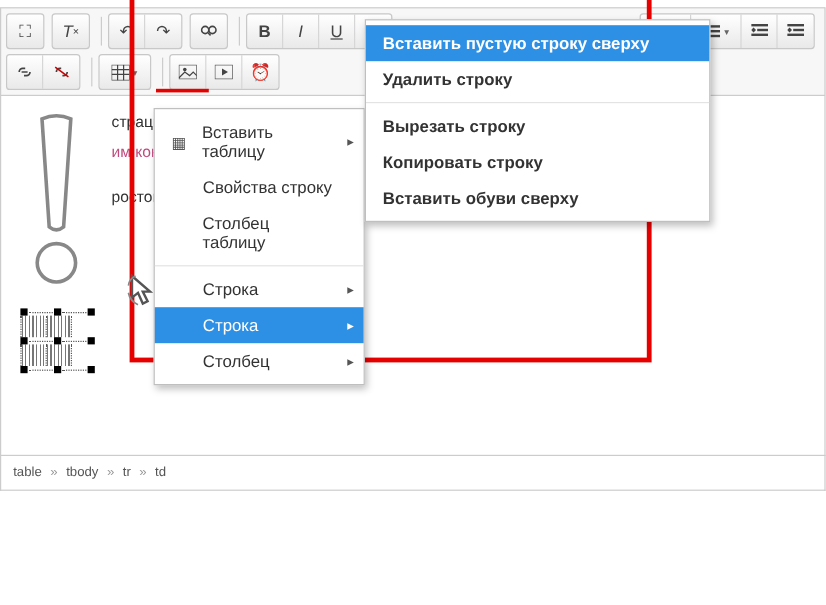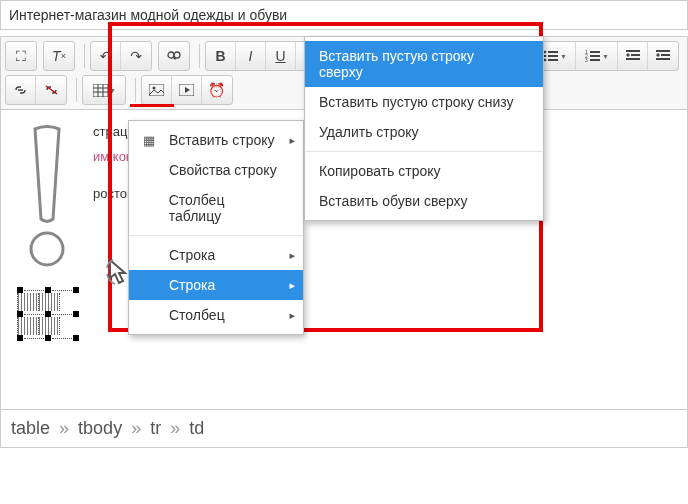--- a/index.html
+++ b/index.html
@@ -14,21 +14,21 @@
   .tb-group { display: flex; align-items: center; border:1px solid #c8c8c8; border-radius:3px; background: linear-gradient(#ffffff,#e9e9e9); margin-right:4px; }
   .tb-btn { width: 30px; height: 28px; display:flex; align-items:center; justify-content:center; font-size: 14px; color:#444; cursor:pointer; border-right:1px solid #d6d6d6; }
   .tb-btn:last-child { border-right:none; }
   .tb-btn .caret { margin-left:2px; font-size:8px; color:#666; }
   .tb-btn.wide { width: 42px; }
   .tb-separator { width:1px; height:24px; background:#ccc; margin:0 3px; }
   .editor-body { border:1px solid #ccc; border-top:none; min-height: 300px; padding: 14px 16px; font-size:13px; color:#333; position:relative; }
   .content-icon { float:left; margin-right: 16px; }
   .content-text { color:#333; }
   .content-text .link-text { color:#c14a7e; }
-  .elem-path { border:1px solid #ccc; border-top:none; padding:8px 10px; font-size:18px; color:#555; }
+  .elem-path { border:1px solid #ccc; border-top:none; padding:8px 10px; font-size:11px; color:#555; }
   .elem-path span.sep { margin:0 4px; color:#999; }
   
   .red-box { position:absolute; border:4px solid #e60000; pointer-events:none; }
   
   .menu { position:absolute; background:#fff; border:1px solid #bfbfbf; box-shadow: 2px 3px 6px rgba(0,0,0,.25); font-size:14px; padding:4px 0; z-index:10; }
   .menu-item { display:flex; align-items:center; padding:7px 24px 7px 14px; cursor:pointer; color:#333; min-width:156px; position:relative; }
   .menu-item .mi-icon { width:18px; margin-right:8px; font-size:13px; color:#555; }
   .menu-item .mi-arrow { position:absolute; right:8px; font-size:11px; color:#555; }
   .menu-item.highlight { background:#2e90e5; color:#fff; }
   .menu-item.highlight .mi-arrow, .menu-item.highlight .mi-icon { color:#fff; }
@@ -41,21 +41,20 @@
   .sel-row { display:flex; align-items:center; gap:1px; }
   .exclaim-svg { width:60px; height:150px; }
   .cursor-svg { width:26px; height:30px; position:absolute; }
   
   .path-seg { cursor:pointer; }
 </style>
 </head>
 <body>
 
 <div class="section">
-  <input class="text-input" value="Интернет-магазин модной одежды и обуви" style="">
 </div>
 
 <div class="section">
 
   <div class="editor-wrap">
 
     <div class="toolbar">
       <div class="toolbar-row">
         <div class="tb-group">
           <div class="tb-btn">⛶</div>
@@ -240,21 +239,21 @@
       <span class="path-seg">tbody</span>
       <span class="sep">»</span>
       <span class="path-seg">tr</span>
       <span class="sep">»</span>
       <span class="path-seg">td</span>
     </div>
 
     <div class="menu" style="left:128px; top:84px; width:176px;">
       <div class="menu-item">
         <span class="mi-icon">▦</span>
-        <span>Вставить строку</span>
+        <span>Вставить таблицу</span>
         <span class="mi-arrow">▸</span>
       </div>
       <div class="menu-item">
         <span class="mi-icon"></span>
           <span>Свойства строку</span>
       </div>
       <div class="menu-item">
         <span class="mi-icon"></span>
           <span>Столбец таблицу</span>
       </div>
@@ -269,31 +268,31 @@
           <span>Строка</span>
         <span class="mi-arrow">▸</span>
       </div>
       <div class="menu-item">
         <span class="mi-icon"></span>
           <span>Столбец</span>
         <span class="mi-arrow">▸</span>
       </div>
     </div>
 
-    <div class="menu" style="left:304px; top:0px; width:240px;">
+    <div class="menu" style="left:304px; top:10px; width:288px;font-weight:bold;">
       <div class="menu-item highlight">
           <span>Вставить пустую строку сверху</span>
         </div>
       <div class="menu-item">
-          <span>Вставить пустую строку снизу</span>
-        </div>
-      <div class="menu-item">
           <span>Удалить строку</span>
         </div>
       <div class="menu-divider"></div>
+      <div class="menu-item">
+          <span>Вырезать строку</span>
+        </div>
       <div class="menu-item">
           <span>Копировать строку</span>
         </div>
       <div class="menu-item">
           <span>Вставить обуви сверху</span>
         </div>
     </div>
 
     <div class="red-box" style="left:108px; top:-14px; width:435px; height:310px;"></div>
 

